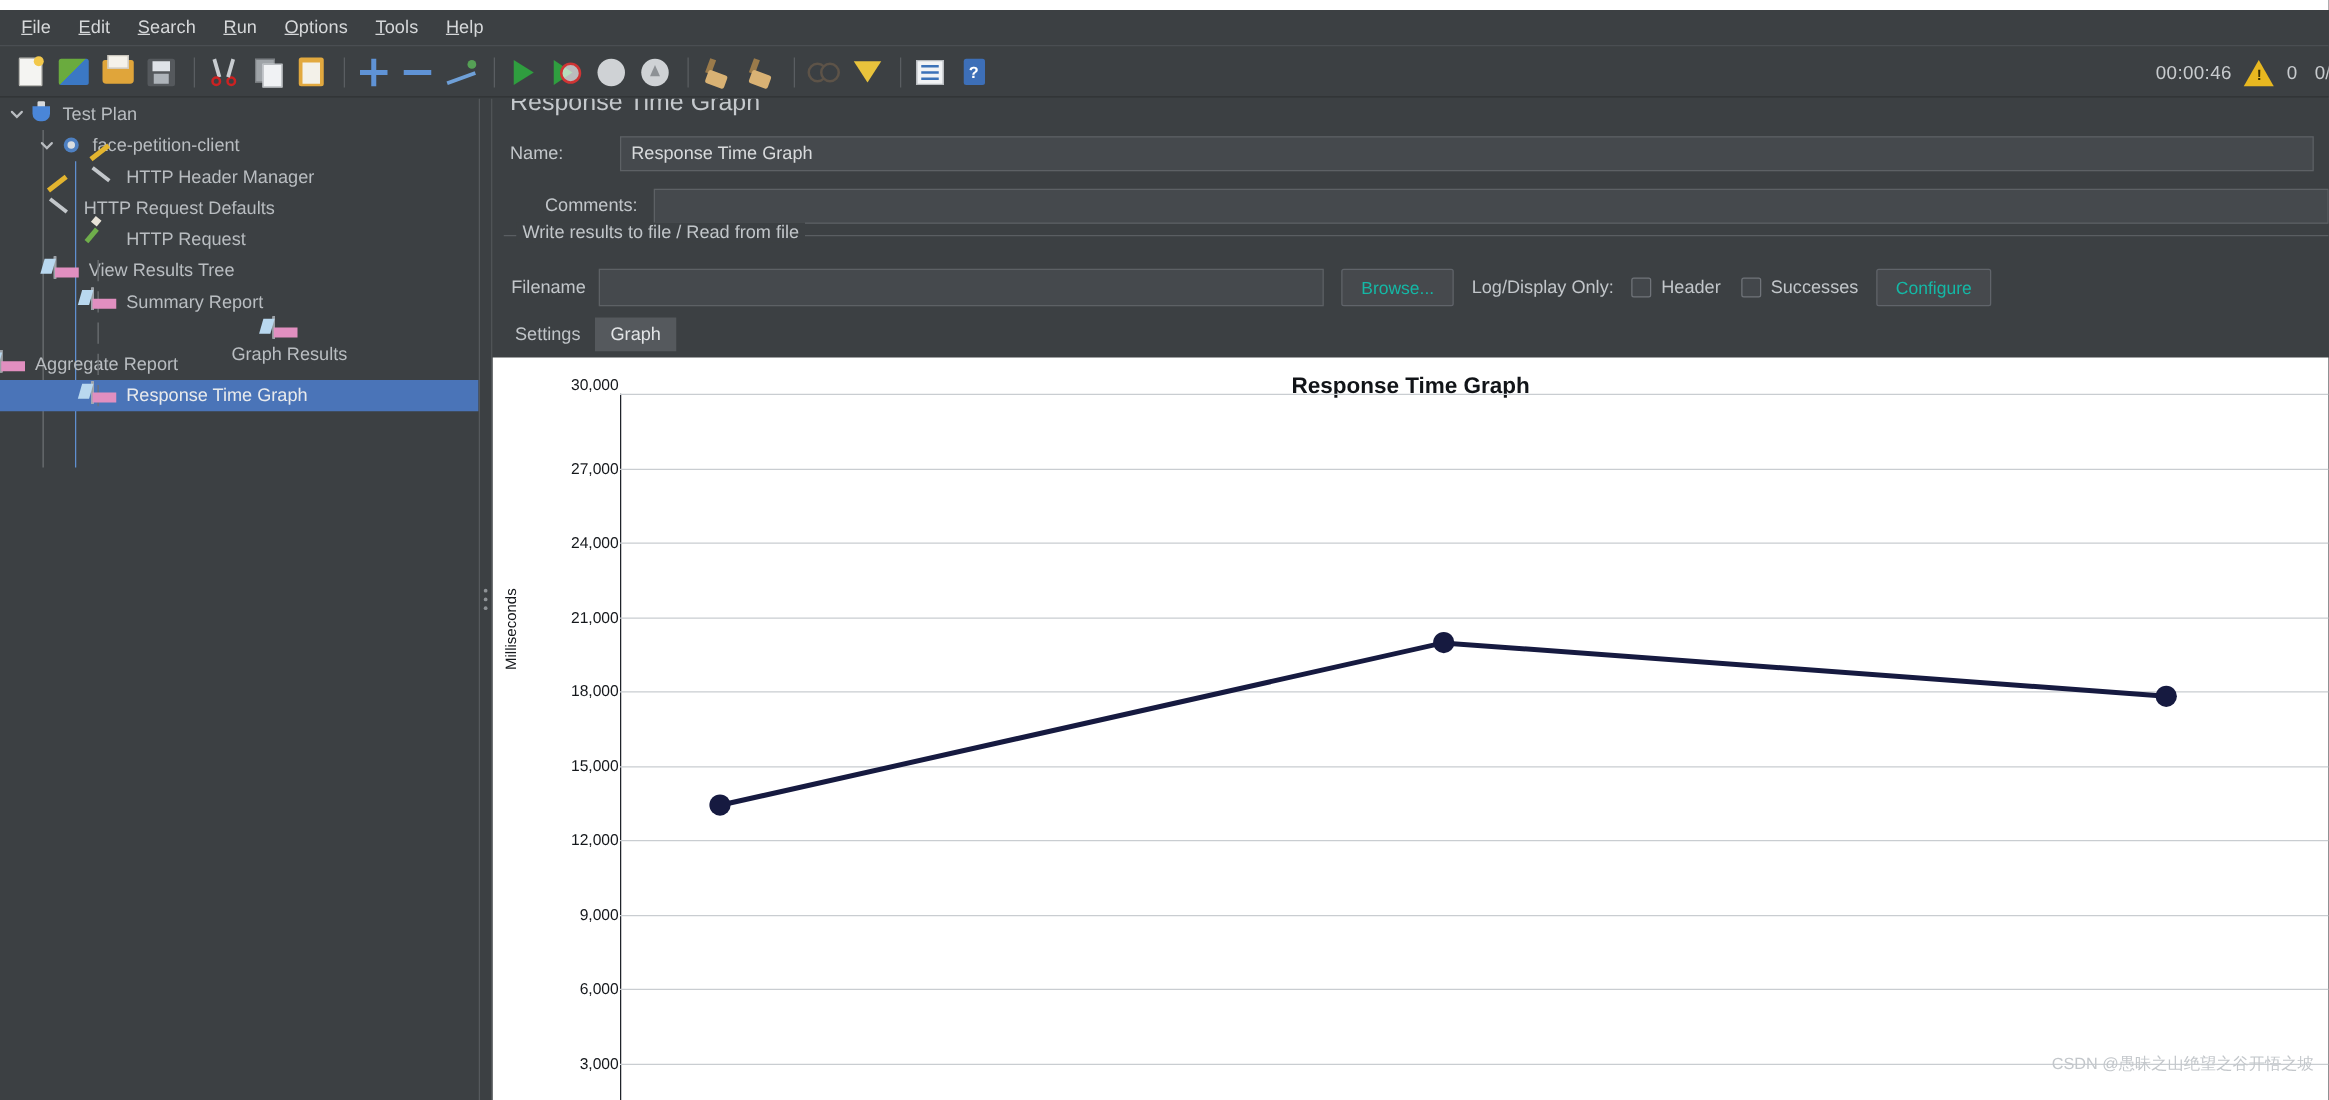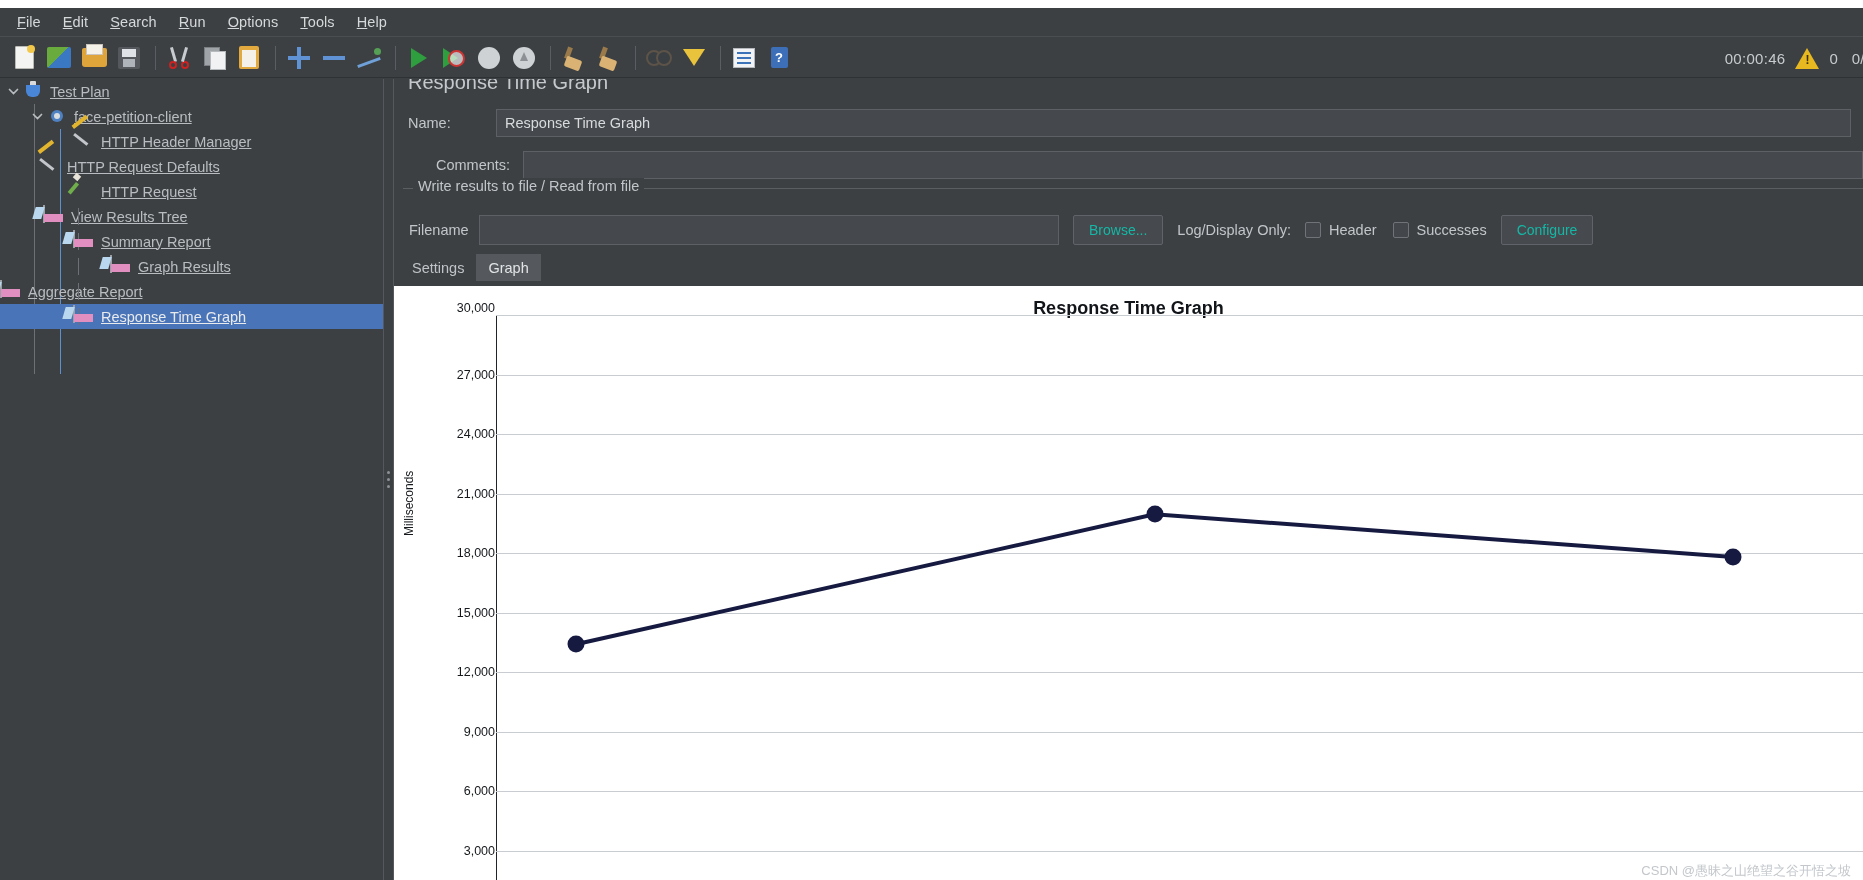--- a/index.html
+++ b/index.html
@@ -107,21 +107,21 @@
   }
   .tb-count { font-size: 15px; color: #c8cbce; }
 
   
   .tree {
     position: absolute; left: 0; top: 79px; width: 383px; height: 801px;
     background: #3c4043; overflow: hidden;
   }
   .tree-row {
     height: 25px; display: flex; align-items: center;
-    font-size: 14.5px; color: #b9bdc1; cursor: default; position: relative; text-decoration: underline;
+    font-size: 14.5px; color: #b9bdc1; cursor: default; position: relative;
   }
   .tree-row.selected { background: #4a74b8; color: #e8eaec; }
   .twisty {
     width: 18px; height: 25px; display: flex; align-items: center; justify-content: center;
     color: #b9bdc1; font-size: 11px;
   }
   .twisty svg { display:block; }
   .node-icon { width: 22px; height: 22px; margin-right: 6px; position: relative; flex: none; }
 
   .ico-testplan { width:16px;height:20px;margin-left:3px;position:relative; }
@@ -213,21 +213,21 @@
   }
   .y-ticks-col { position: absolute; left: 0; top: 0; width: 101px; height: 594px; }
   .plot { position: absolute; left: 102px; top: 0; width: 1367px; height: 594px; }
   .gridline { position: absolute; left: 0; width: 1367px; height: 1px; background: #c9cdd1; }
   .axis-v { position: absolute; left: 0; top: 29px; width: 1px; height: 565px; background: #20232a; }
   .dot {
     position: absolute; width: 17px; height: 17px; border-radius: 50%;
     background: #161a40; transform: translate(-50%,-50%);
   }
   .watermark {
-    position: absolute; right: 12px; bottom: 0; font-size: 13px; color: #c3c7cb;
+    position: absolute; right: 12px; bottom: 20px; font-size: 13px; color: #c3c7cb;
   }
 </style>
 </head>
 <body>
 
 <div id="app">
 
   <div class="title-strip"></div>
 
   <div class="menubar">
@@ -363,21 +363,21 @@
       <span class="node-icon"><span class="ico-chart"></span></span>
       <span>View Results Tree</span>
     </div>
 
     <div class="tree-row" style="padding-left:73px;">
       <span class="tree-tick"></span>
       <span class="node-icon"><span class="ico-chart"></span></span>
       <span>Summary Report</span>
     </div>
 
-    <div class="tree-row" style="padding-left:110px;">
+    <div class="tree-row" style="padding-left:80px;flex-direction:column;">
       <span class="tree-tick"></span>
       <span class="node-icon"><span class="ico-chart"></span></span>
       <span>Graph Results</span>
     </div>
 
     <div class="tree-row" style="">
       <span class="tree-tick"></span>
       <span class="node-icon"><span class="ico-chart"></span></span>
       <span>Aggregate Report</span>
     </div>

